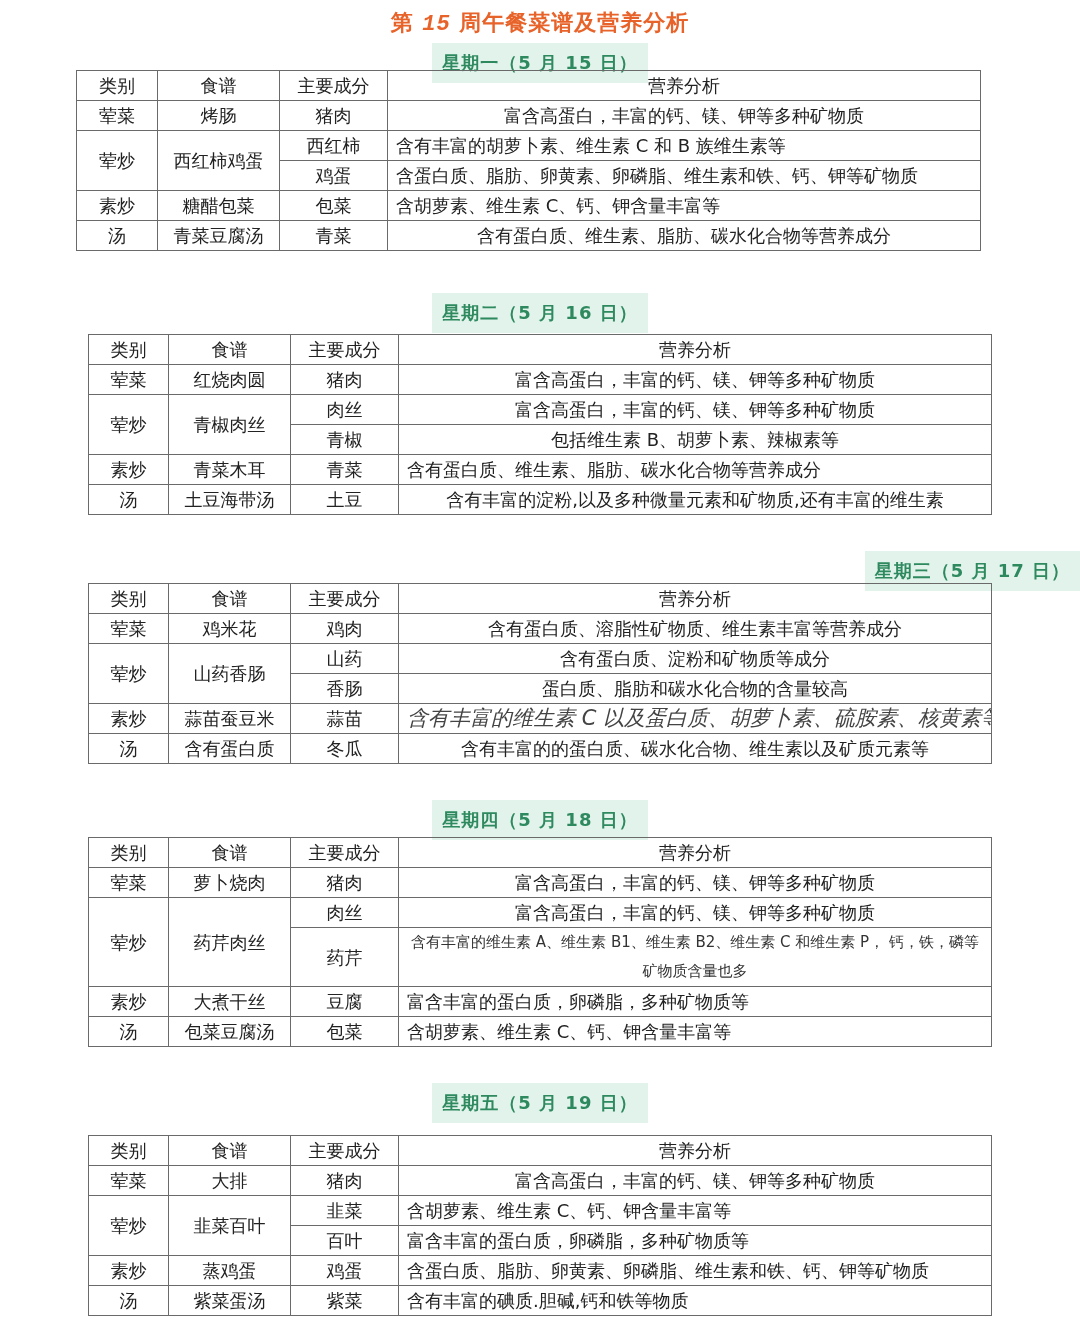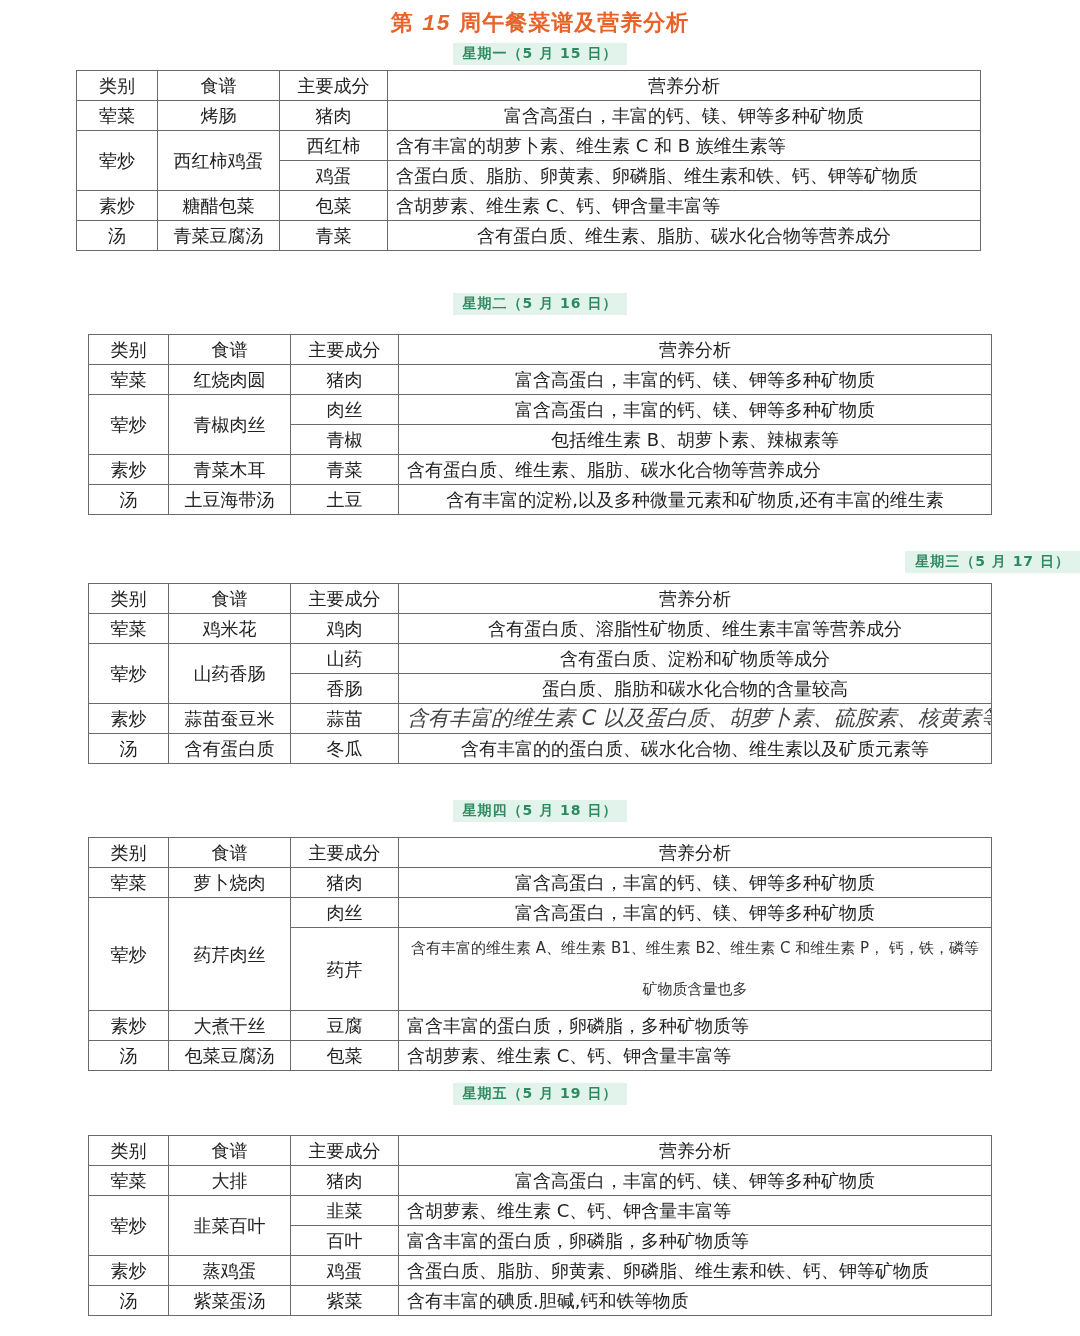--- a/index.html
+++ b/index.html
@@ -1,25 +1,25 @@
 <!DOCTYPE html>
 <html><head>
 <meta charset="utf-8">
 <style>
   html,body{margin:0;padding:0;background:#ffffff;}
   body{width:1080px;height:1336px;position:relative;overflow:hidden;font-family:"DejaVu Sans","Liberation Sans",sans-serif;color:#222;}
   .title{position:absolute;left:0;top:8px;width:1080px;text-align:center;font-size:22px;font-weight:bold;color:#e8632a;letter-spacing:1px;}
   .title .num{font-family:Liberation Mono, monospace;font-style:italic;}
   .day{position:absolute;left:0;width:1080px;text-align:center;}
-  .day span{display:inline-block;background:#e2f3ec;color:#2e8a5e;font-weight:bold;font-size:14px;padding:2px 10px;letter-spacing:1px;}
+  .day span{display:inline-block;background:#e2f3ec;color:#2e8a5e;font-weight:bold;font-size:18px;padding:8px 10px;letter-spacing:1px;}
   table{position:absolute;border-collapse:collapse;table-layout:fixed;font-size:18px;}
   td,th{border:1.5px solid #6a6a6a;text-align:center;font-weight:normal;padding:0 8px;height:29px;line-height:29px;white-space:nowrap;overflow:hidden;}
   td.left{text-align:left;}
   td.small{font-size:21px;color:#444;font-style:italic;}
-  td.wrap{white-space:normal;line-height:41px;font-size:15px;color:#333;}
+  td.wrap{white-space:normal;line-height:29px;font-size:15px;color:#333;}
 </style>
 </head>
 <body>
 
 <div class="title"><span>第 </span><span class="num">15</span><span> 周午餐菜谱及营养分析</span></div>
 
 <div class="day" style="top:43px;"><span>星期一（5 月 15 日）</span></div>
 <table style="left:76px;top:70px;width:905px;">
   <colgroup>
       <col style="width:81px">

